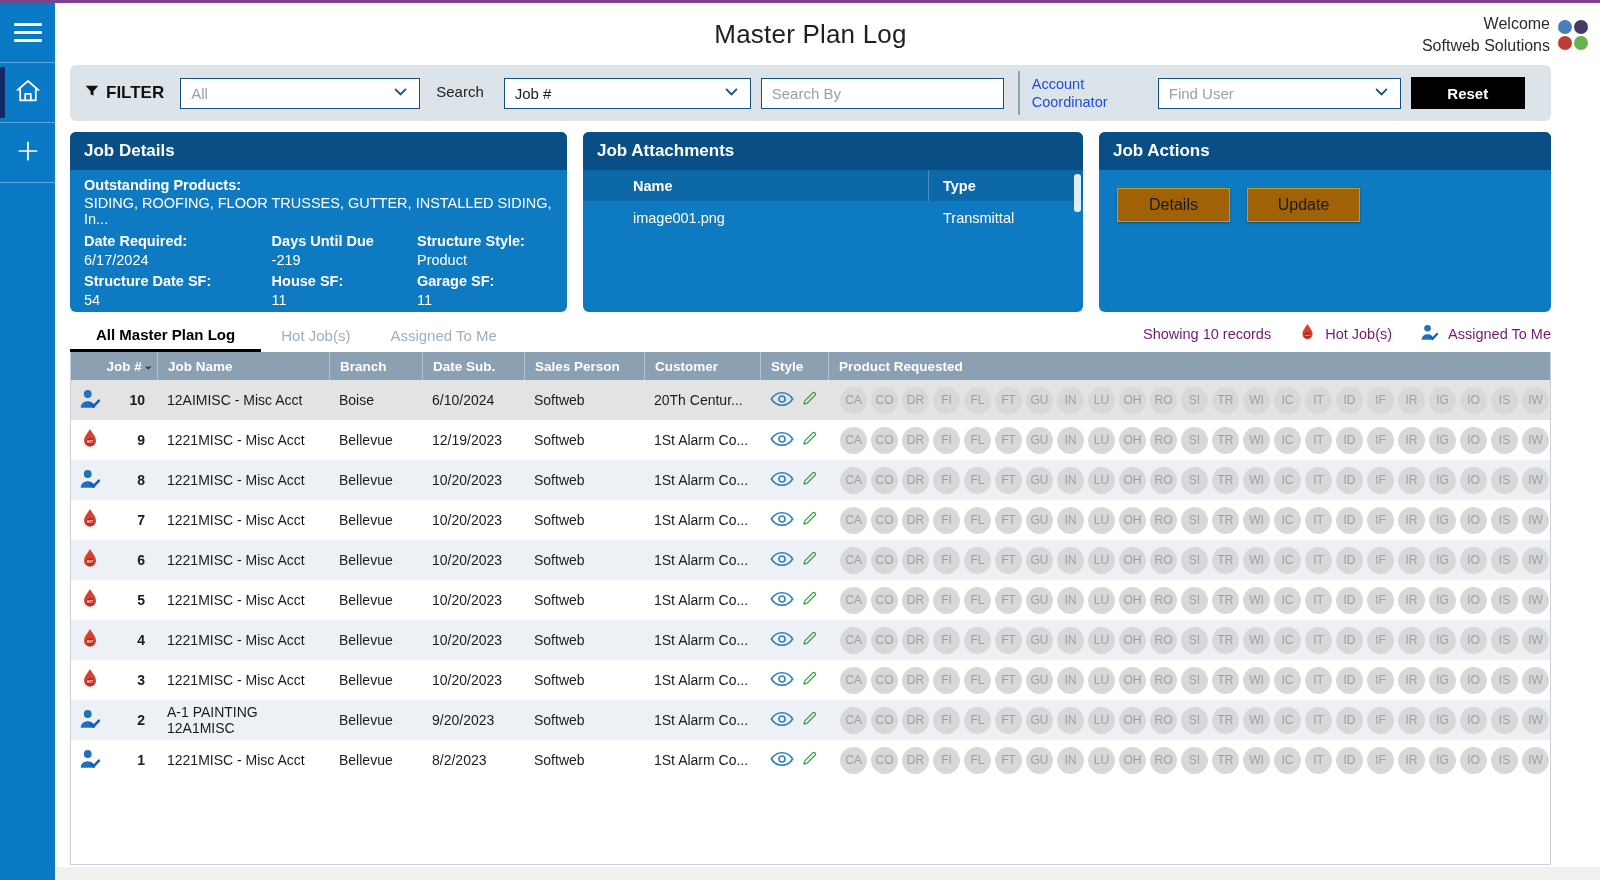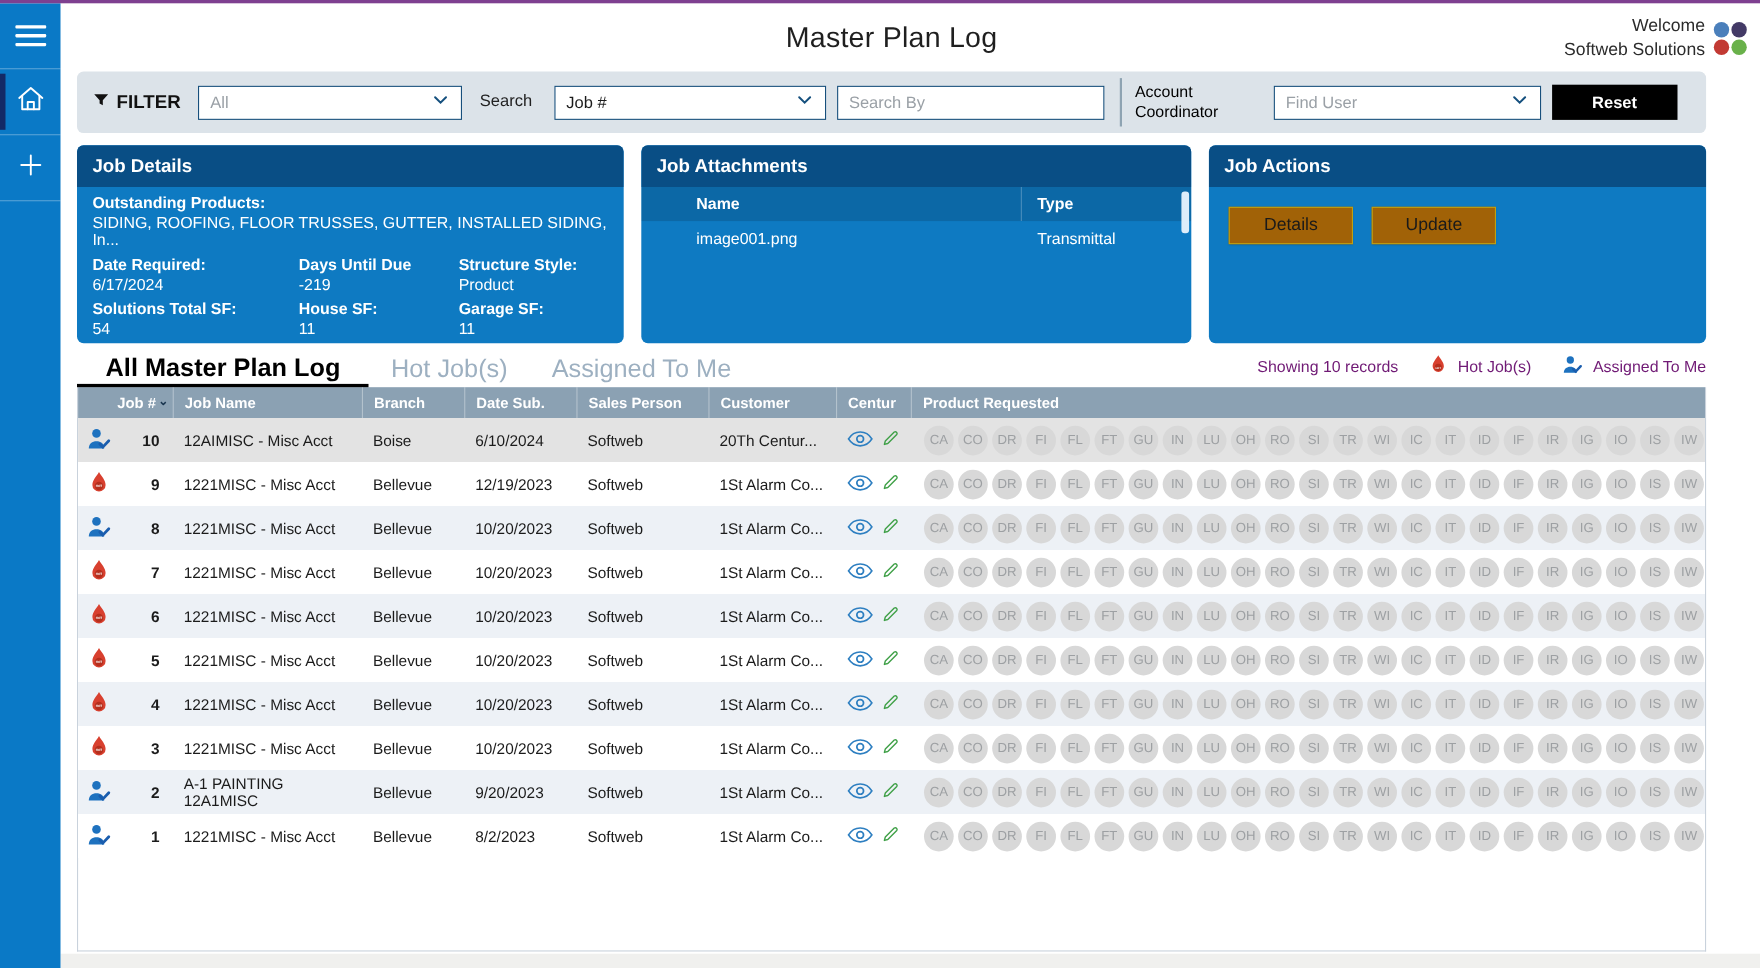--- a/index.html
+++ b/index.html
@@ -35,21 +35,21 @@
   .ddl { height:31px; background:#fff; border:1px solid #174f7c; display:flex; align-items:center; padding:0 10px; cursor:pointer; position:relative; }
   .ddl .val { flex:1; font-size:15px; }
   .ddl .ph { color:#9aa0a6; }
   .ddl svg { flex:none; }
   .w240 { width:240px; } .w247 { width:247px; } .w243 { width:243px; }
   .lbl { font-size:15px; color:#222; }
   .search-lbl { margin:0 20px 4px 16px;text-align:right; }
   .txt-input { height:31px; width:243px; border:1px solid #174f7c; background:#fff; font-size:15px; padding:0 10px; font-family:"Liberation Sans",sans-serif; margin-left:10px; }
   .txt-input::placeholder { color:#9aa0a6; }
   .vdiv { width:2px; height:44px; background:#8ea3b2; margin:0 12px 0 14px; }
-  .ac-label { width:94px; font-size:14.5px; line-height:1.25; color:#000000; margin-right:32px; }
+  .ac-label { width:94px; font-size:14.5px; line-height:1.25; color:#1d4ed8; margin-right:32px; }
   .find-user { margin-right:10px; }
   .reset-btn { width:114px; height:32px; background:#000; color:#fff; font-size:15px; font-weight:bold; border:none; cursor:pointer; font-family:"Liberation Sans",sans-serif; }
 
   
   .panels { display:flex; gap:16px; height:180px; margin-bottom:7px;justify-content:space-between; }
   .panel { border-radius:6px; overflow:hidden; background:#0e7ac2; color:#fff; position:relative; display:flex; flex-direction:column; }
   .panel-hd { height:38px; background:#094e85; display:flex; align-items:center; padding:0 14px; font-size:17px; font-weight:bold; flex:none; }
   .p-details { width:497px; }
   .p-attach  { width:500px; }
   .p-actions { width:452px; }
@@ -62,21 +62,21 @@
   .att-c1 { width:310px; padding-left:14px; border-right:1px solid rgba(255,255,255,.25); height:100%; display:flex; align-items:center;margin-left:36px; }
   .att-c2 { padding-left:14px; }
   .att-row { display:flex; align-items:center; height:34px; font-size:14.5px; }
   .att-row .att-c1 { border-right:none; }
   .att-scroll { position:absolute; right:2px; top:42px; width:7px; height:38px; background:#ddedfa; border-radius:3px; }
   .ja-body { padding:18px 18px; display:flex; gap:17px; }
   .ybtn { width:113px; height:34px; background:#a16207; border:1px solid #bfa011; color:#1a1a1a; font-size:16px; font-family:"Liberation Sans",sans-serif; cursor:pointer; box-shadow:0 1px 2px rgba(0,0,0,.35); }
 
   
   .tabs-row { display:flex; align-items:stretch; height:33px; }
-  .tab { display:flex; align-items:center; padding:0 20px; font-size:23px; color:#9db0c1; cursor:pointer; }
+  .tab { display:flex; align-items:center; padding:0 20px; font-size:15px; color:#9db0c1; cursor:pointer; }
   .tab.active { color:#000; font-weight:bold; border-bottom:3px solid #000; padding:0 26px; }
   .legend { margin-left:auto; display:flex; align-items:center; gap:9px; font-size:14.5px; color:#701a75; padding-bottom:4px; }
   .legend .gap { width:10px; }
 
   
   .table-container { height:513px; border:1px solid #c9d2dc; border-top:none; background:#fff; }
   .thead { height:28px; background:#8ba1b3; display:flex; color:#fff; font-weight:bold; font-size:13.5px; align-items:center; }
   .th { height:100%; display:flex; align-items:center; border-left:1px solid rgba(255,255,255,.35); padding-left:10px; }
   .th:first-child { border-left:none; justify-content:flex-end; padding-right:4px; }
   .sort-caret { margin-left:2px; font-size:11px; color:#17334d; line-height:1; transform:translateY(-1px); }
@@ -193,21 +193,21 @@
             </div>
           <div class="pd-cell">
               <div class="pd-label">Days Until Due</div>
               <div>-219</div>
             </div>
           <div class="pd-cell">
               <div class="pd-label">Structure Style:</div>
               <div>Product</div>
             </div>
           <div class="pd-cell">
-              <div class="pd-label">Solutions Total SF:</div>
+              <div class="pd-label">Structure Date SF:</div>
               <div>54</div>
             </div>
           <div class="pd-cell">
               <div class="pd-label">House SF:</div>
               <div>11</div>
             </div>
           <div class="pd-cell">
               <div class="pd-label">Garage SF:</div>
               <div>11</div>
             </div>
@@ -271,21 +271,21 @@
     <div class="thead">
       <div class="th c-num">
           <span>Job #</span>
           <span class="sort-caret">⌄</span>
         </div>
       <div class="th c-name">Job Name</div>
       <div class="th c-branch">Branch</div>
       <div class="th c-date">Date Sub.</div>
       <div class="th c-sales">Sales Person</div>
       <div class="th c-cust">Customer</div>
-      <div class="th c-act">Centur</div>
+      <div class="th c-act">Style</div>
       <div class="th c-prod">Product Requested</div>
     </div>
     <div id="table-body">
         <div class="trow sel">
           <div class="cell c-num">
             <span class="sicon">
               <span><svg width="22" height="20" viewBox="0 0 24 22">
                   <circle cx="9.5" cy="5.5" r="4.3" fill="#1e72bf"></circle>
                   <path d="M1.8 20.5c0-4.6 3.5-7.1 7.7-7.1s7.7 2.5 7.7 7.1z" fill="#1e72bf"></path>
                   <path d="M12.8 16.2l3 3 6-6.4" stroke="#1a5dae" stroke-width="2.8" fill="none" stroke-linecap="round"></path>

